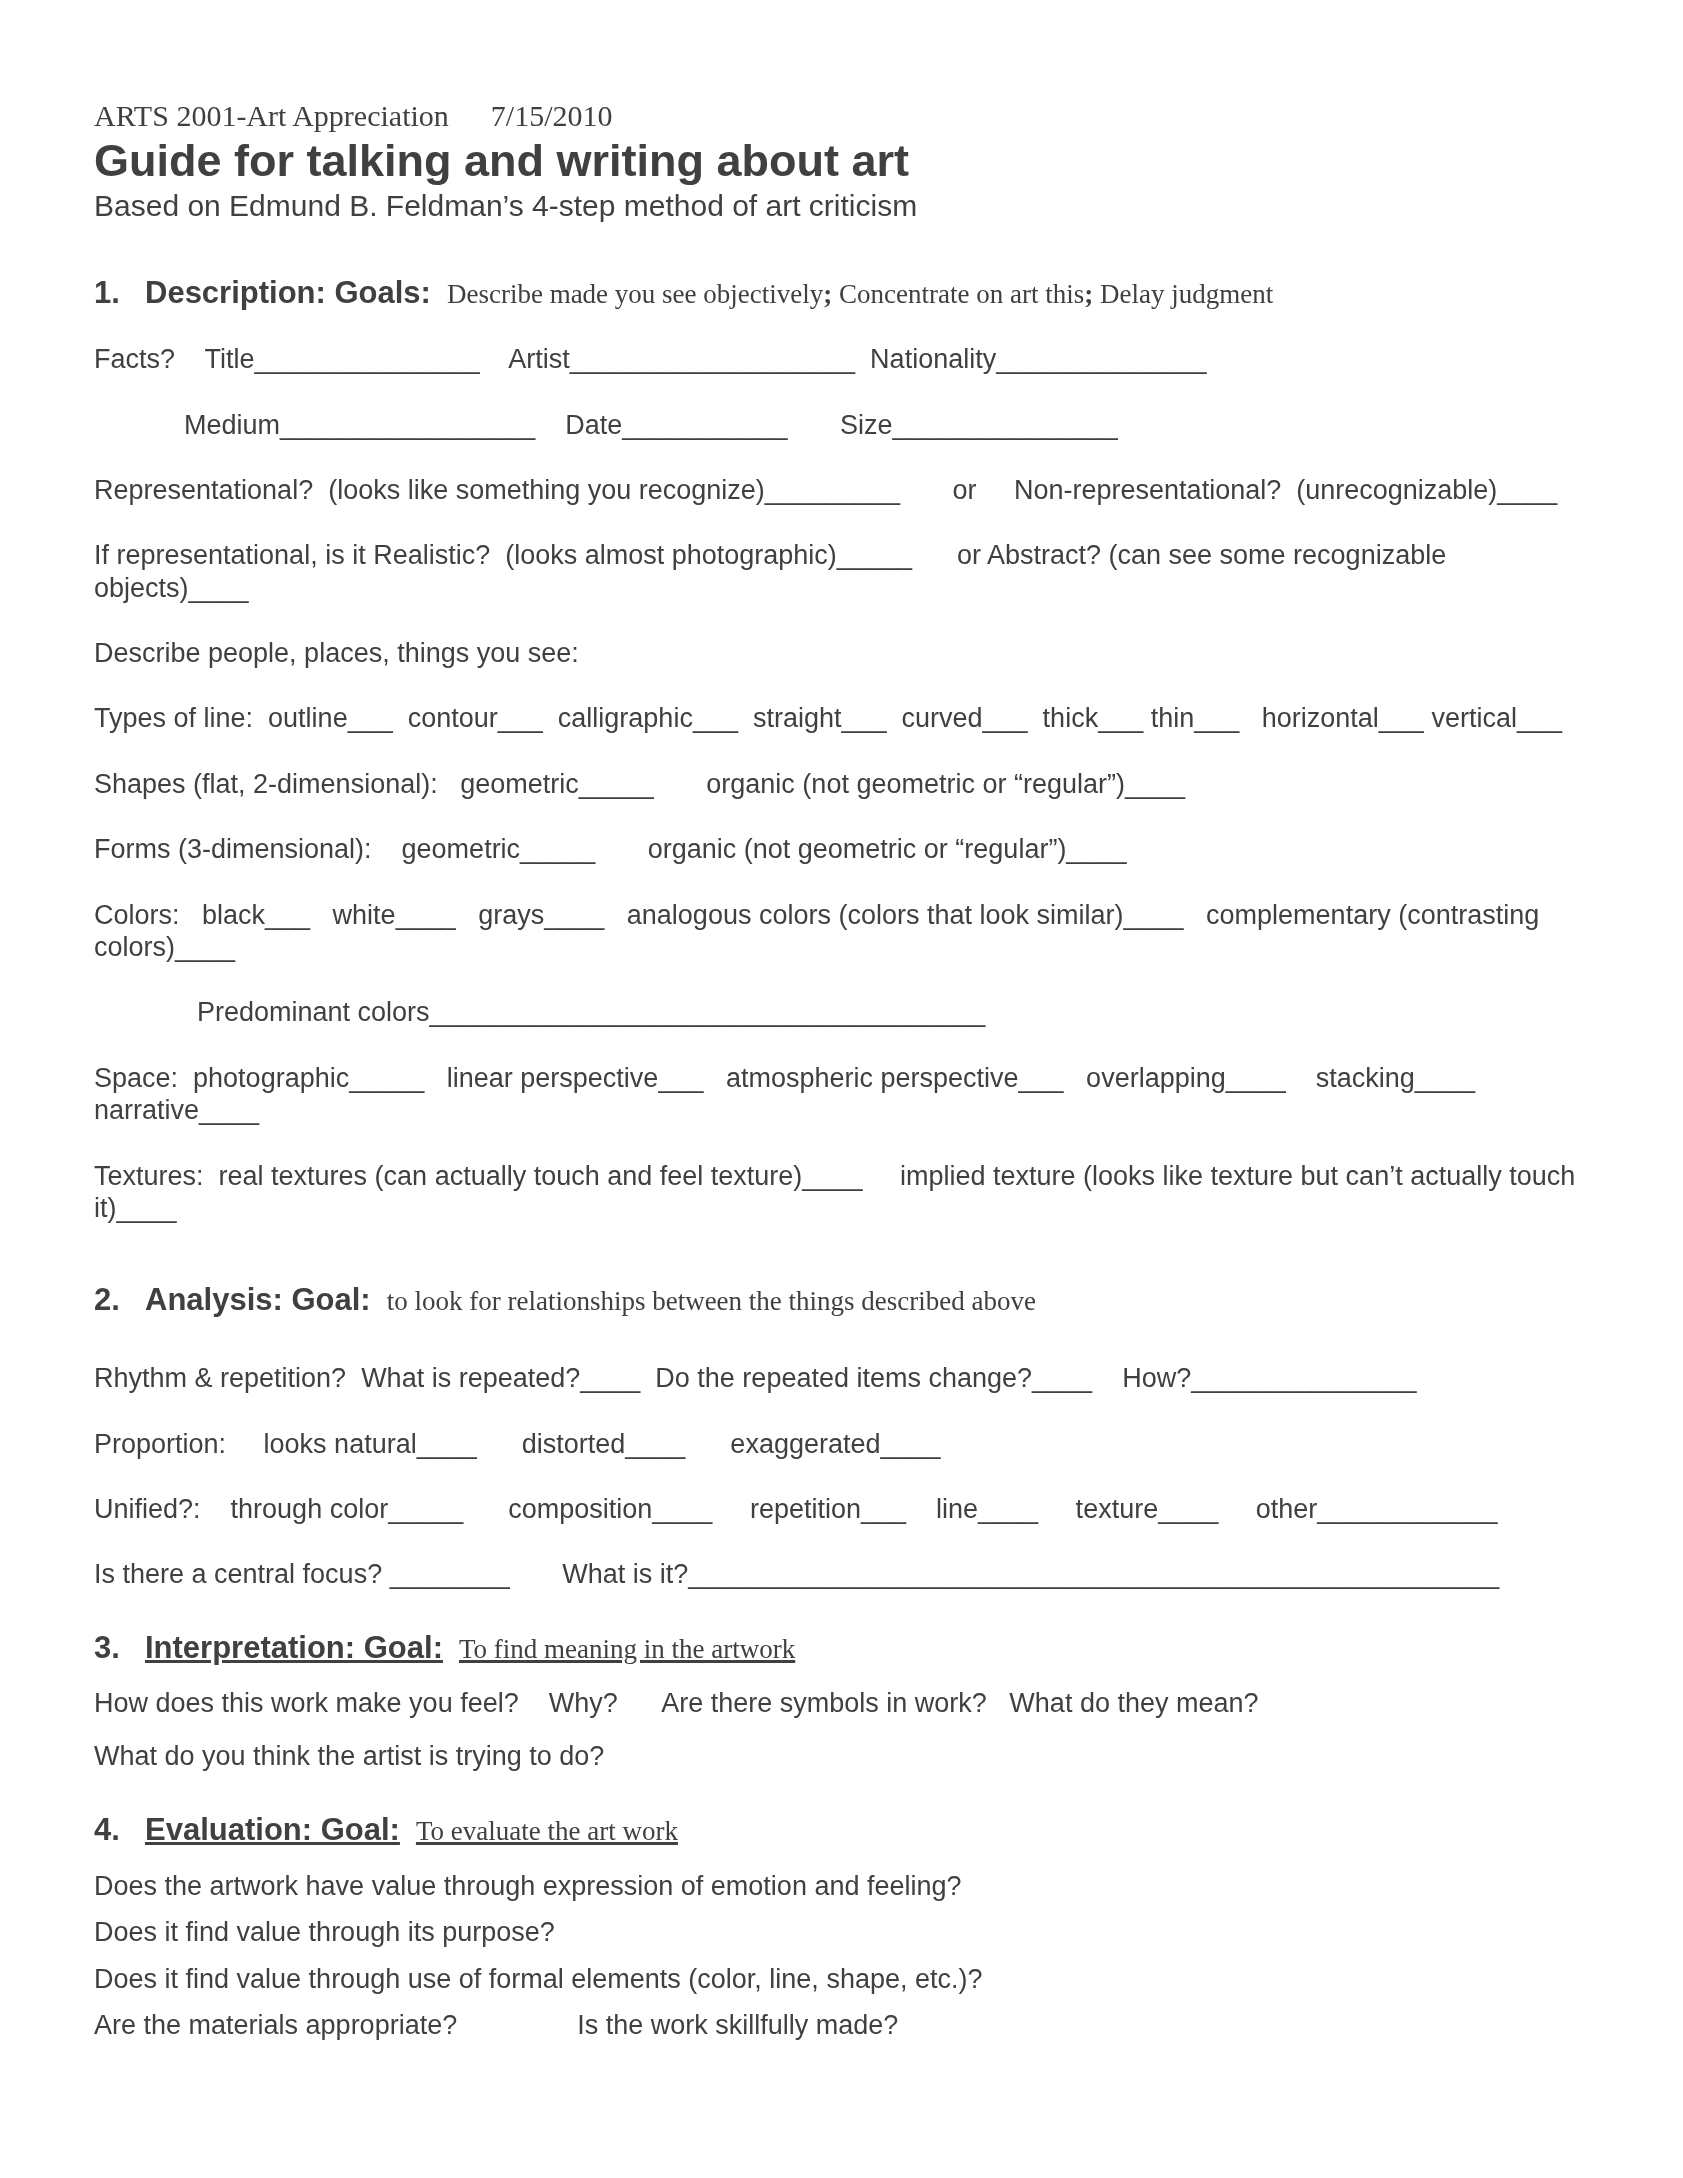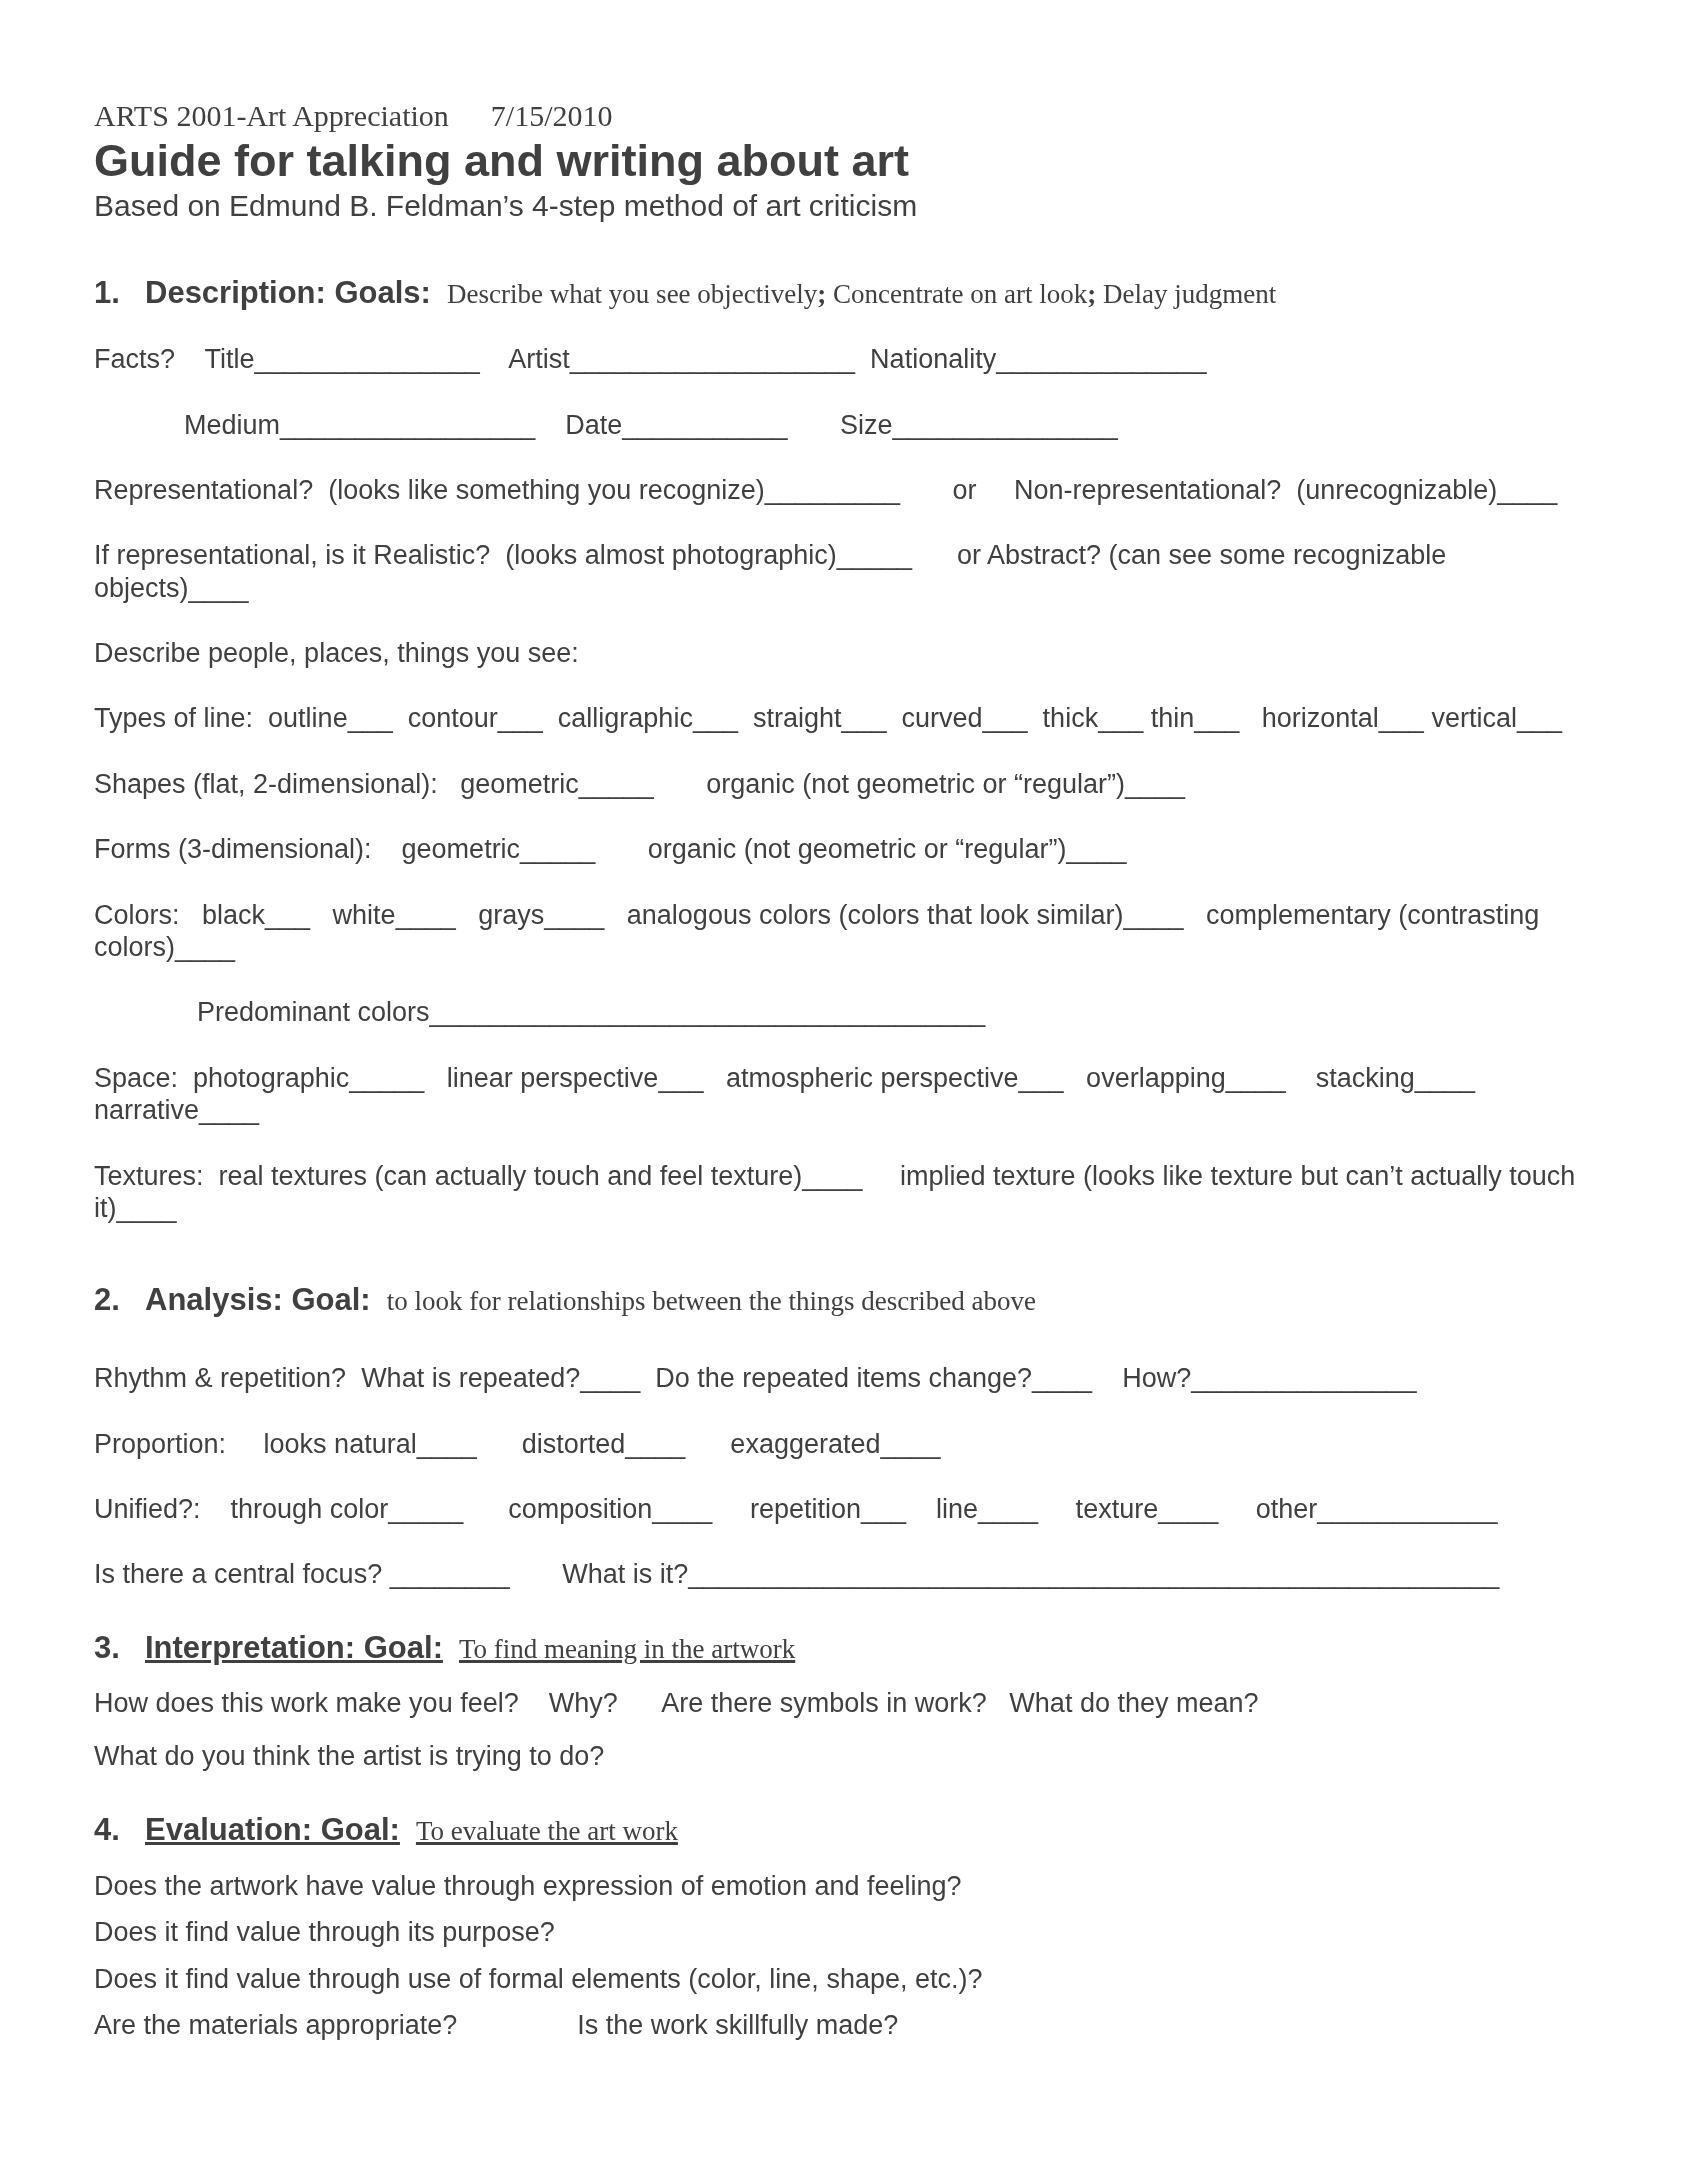--- a/index.html
+++ b/index.html
@@ -72,21 +72,21 @@
 
 <div class="page">
 
   <div class="course-line"><span>ARTS 2001-Art Appreciation</span><span class="course-date">7/15/2010</span></div>
 
   <div class="doc-title">Guide for talking and writing about art</div>
 
   <div class="doc-subtitle">Based on Edmund B. Feldman’s 4-step method of art criticism</div>
 
   <div class="section section-1">
-    <div class="section-heading"><span class="section-num">1.</span><span>Description: Goals:</span><span class="section-goal"><span>Describe what you see objectively</span><span class="goal-sep">; </span><span>Concentrate on art look</span><span class="goal-sep">; </span><span>Delay judgment</span></span></div>
+    <div class="section-heading"><span class="section-num">1.</span><span>Description: Goals:</span><span class="section-goal"><span>Describe made you see objectively</span><span class="goal-sep">; </span><span>Concentrate on art this</span><span class="goal-sep">; </span><span>Delay judgment</span></span></div>
     <div class="line">Facts?    Title_______________    Artist___________________  Nationality______________</div>
     <div class="line indent-1">Medium_________________    Date___________       Size_______________</div>
     <div class="line">Representational?  (looks like something you recognize)_________       or     Non-representational?  (unrecognizable)____</div>
     <div class="line">If representational, is it Realistic?  (looks almost photographic)_____      or Abstract? (can see some recognizable objects)____</div>
     <div class="line">Describe people, places, things you see:</div>
     <div class="line">Types of line:  outline___  contour___  calligraphic___  straight___  curved___  thick___ thin___   horizontal___ vertical___</div>
     <div class="line">Shapes (flat, 2-dimensional):   geometric_____       organic (not geometric or “regular”)____</div>
     <div class="line">Forms (3-dimensional):    geometric_____       organic (not geometric or “regular”)____</div>
     <div class="line">Colors:   black___   white____   grays____   analogous colors (colors that look similar)____   complementary (contrasting colors)____</div>
     <div class="line indent-2">Predominant colors_____________________________________</div>

